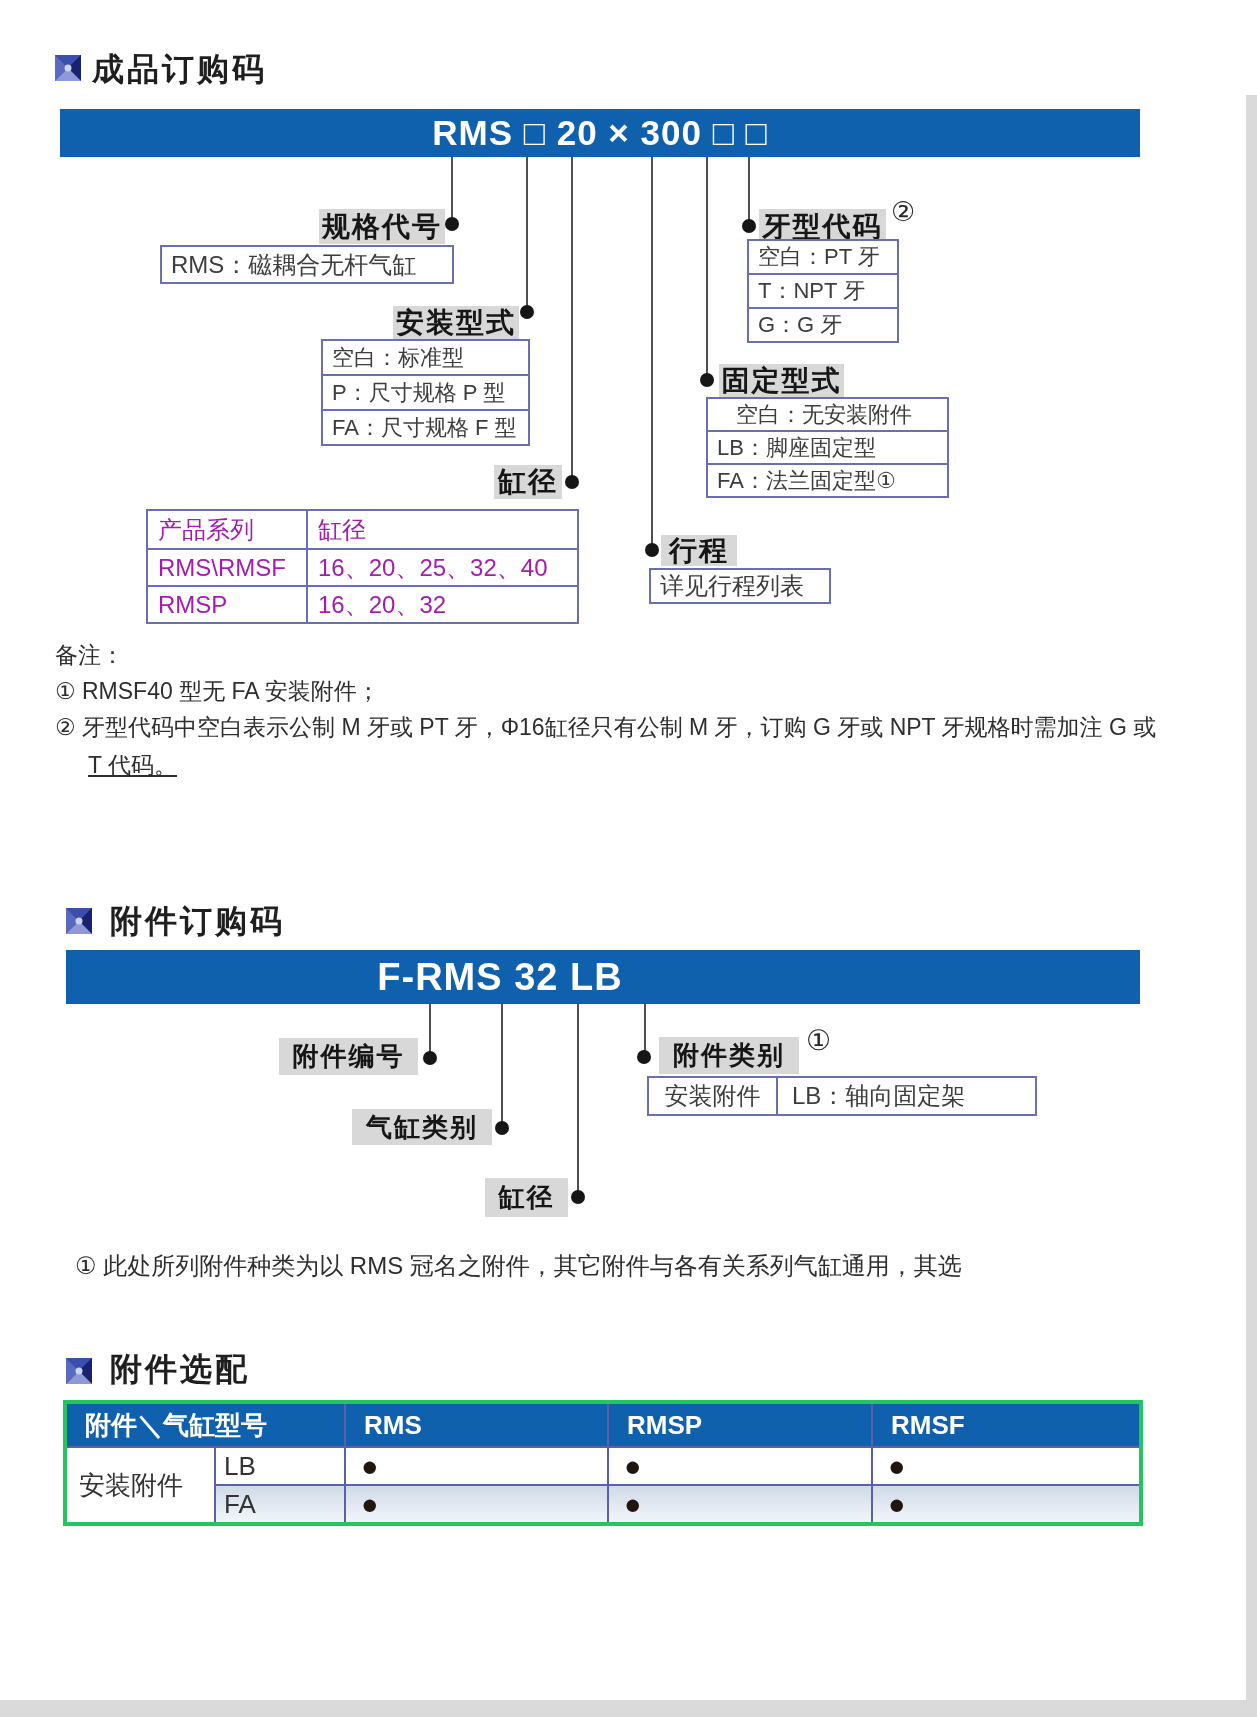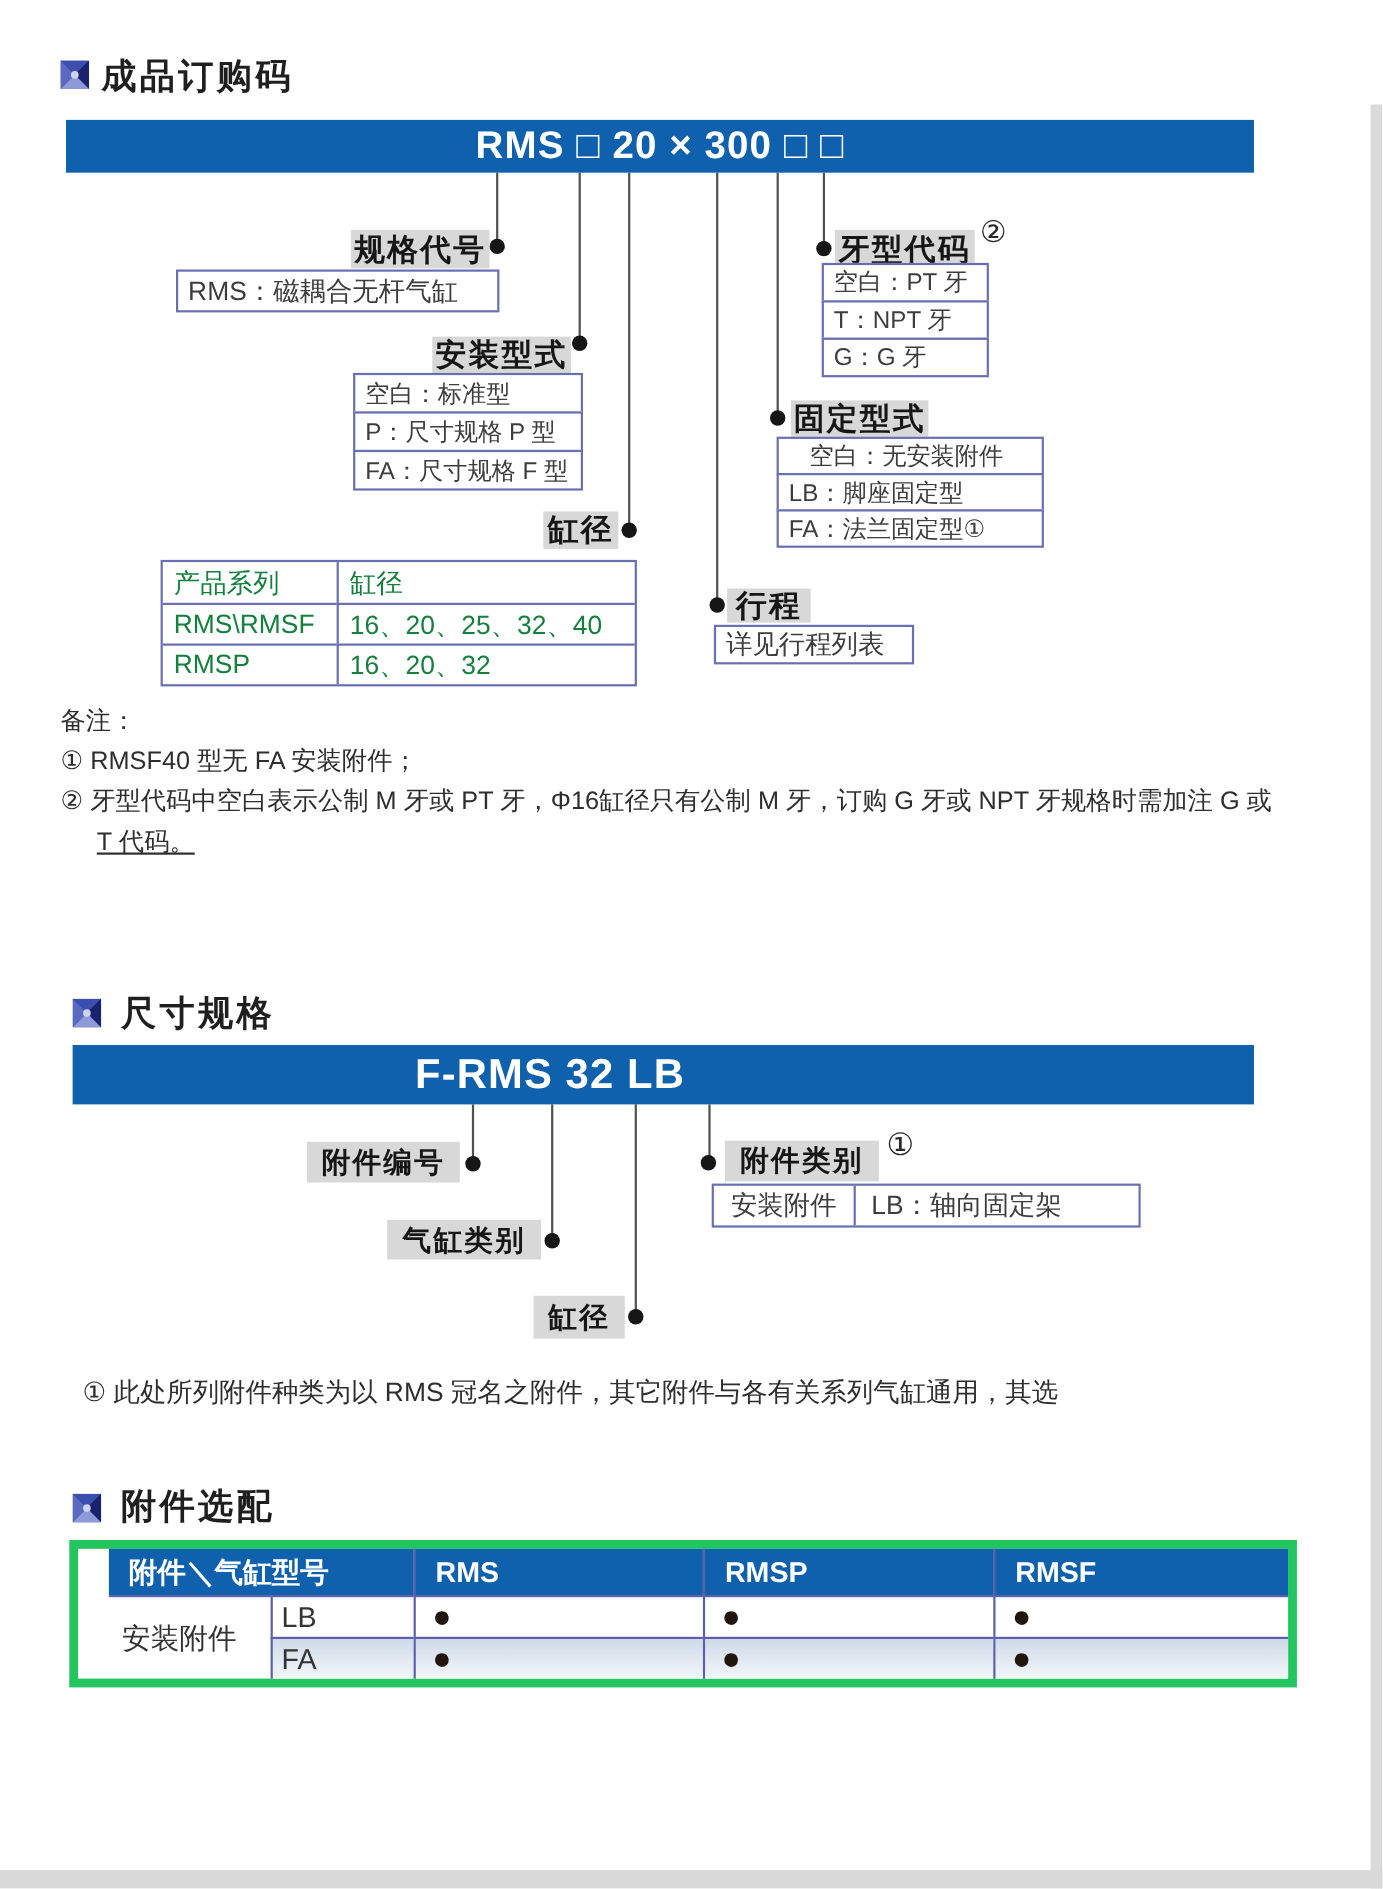--- a/index.html
+++ b/index.html
@@ -13,32 +13,32 @@
   .lab{background:#d8d8d8;color:#161616;font-weight:bold;display:flex;align-items:center;justify-content:center;
        font-size:28px;letter-spacing:2px;white-space:nowrap;}
   .lab2{font-size:26px;}
   .obox{border:2px solid #6a6fb3;background:#fff;color:#3d3d3d;display:flex;align-items:center;
         padding-left:9px;font-size:22px;white-space:nowrap;box-sizing:border-box;}
   .stack{display:flex;flex-direction:column;}
   .stack .obox{margin-top:-2px;}
   .stack .obox:first-child{margin-top:0;}
   .sup{color:#2a2a2a;font-size:27px;white-space:nowrap;}
   .btable{display:grid;grid-template-columns:158px 271px;border:2px solid #6a6fb3;background:#fff;}
-  .btable .c{height:37px;display:flex;align-items:center;padding-left:10px;font-size:24px;color:#15803d;
+  .btable .c{height:37px;display:flex;align-items:center;padding-left:10px;font-size:24px;color:#a21caf;
              white-space:nowrap;border-top:2px solid #6a6fb3;box-sizing:border-box;}
   .btable .c.r0{border-top:none;}
   .btable .c.cl{border-left:2px solid #6a6fb3;}
   .note{color:#2e2e2e;font-size:23px;white-space:nowrap;}
   .note24{font-size:24px;}
   .accbox{display:flex;border:2px solid #6a6fb3;background:#fff;box-sizing:border-box;}
   .accbox .cell{display:flex;align-items:center;font-size:24px;color:#3d3d3d;white-space:nowrap;}
   .accbox .cell.first{width:127px;justify-content:center;border-right:2px solid #6a6fb3;}
   .accbox .cell.second{flex:1;padding-left:14px;}
   .s3table{display:grid;grid-template-columns:147px 130px 263px 264px 268px;grid-template-rows:42px 38px 38px;
-           border:8px solid #22c55e;background:#fff;box-sizing:content-box;padding-left:28px;}
+           border:4px solid #22c55e;background:#fff;box-sizing:content-box;}
   .s3table .h{background:#1061ad;color:#fff;font-weight:bold;font-size:26px;display:flex;align-items:center;
               padding-left:18px;white-space:nowrap;box-sizing:border-box;}
   .s3table .h.corner{grid-column:1/3;grid-row:1;}
   .s3table .bl{border-left:2px solid #5a60ab;}
   .s3table .bt{border-top:2px solid #5a60ab;}
   .s3table .g{grid-column:1;grid-row:2/4;display:flex;align-items:center;padding-left:12px;font-size:26px;
               color:#333;white-space:nowrap;box-sizing:border-box;}
   .s3table .code{display:flex;align-items:center;padding-left:8px;font-size:26px;color:#333;box-sizing:border-box;}
   .s3table .dcell{display:flex;align-items:center;padding-left:15px;font-size:29px;color:#20160e;box-sizing:border-box;}
   .s3table .alt{background:linear-gradient(180deg,#cfdae8 0%,#f2f6fa 100%);}
@@ -125,21 +125,21 @@
   <span class="abs" style="left:66px;top:908px;width:26px;height:26px;">
     <svg width="26" height="26" viewBox="0 0 26 26">
       <rect width="26" height="26" fill="#232e8e"></rect>
       <path d="M0 0 H26 L13 13 Z" fill="#3c4eae"></path>
       <path d="M0 0 V26 L13 13 Z" fill="#5a6ac0"></path>
       <path d="M26 0 V26 L13 13 Z" fill="#1a2270"></path>
       <path d="M0 26 H26 L13 13 Z" fill="#8e9ad8"></path>
       <circle cx="13" cy="13" r="3.5" fill="#cdd4ef"></circle>
     </svg>
   </span>
-  <div class="abs sec-title" style="left:110px;top:900px;">尺寸规格</div>
+  <div class="abs sec-title" style="left:110px;top:900px;">附件订购码</div>
 
   <div class="abs banner" style="left:66px;top:950px;width:1074px;height:54px;font-size:38px;letter-spacing:1px;padding-right:206px;box-sizing:border-box;">F-RMS 32 LB</div>
 
   <div class="vl" style="left:429px;top:1004px;height:54px;"></div>
   <div class="vl" style="left:501px;top:1004px;height:124px;"></div>
   <div class="vl" style="left:577px;top:1004px;height:193px;"></div>
   <div class="vl" style="left:644px;top:1004px;height:53px;"></div>
 
   <div class="cdot" style="left:423px;top:1051px;"></div>
   <div class="cdot" style="left:495px;top:1121px;"></div>

